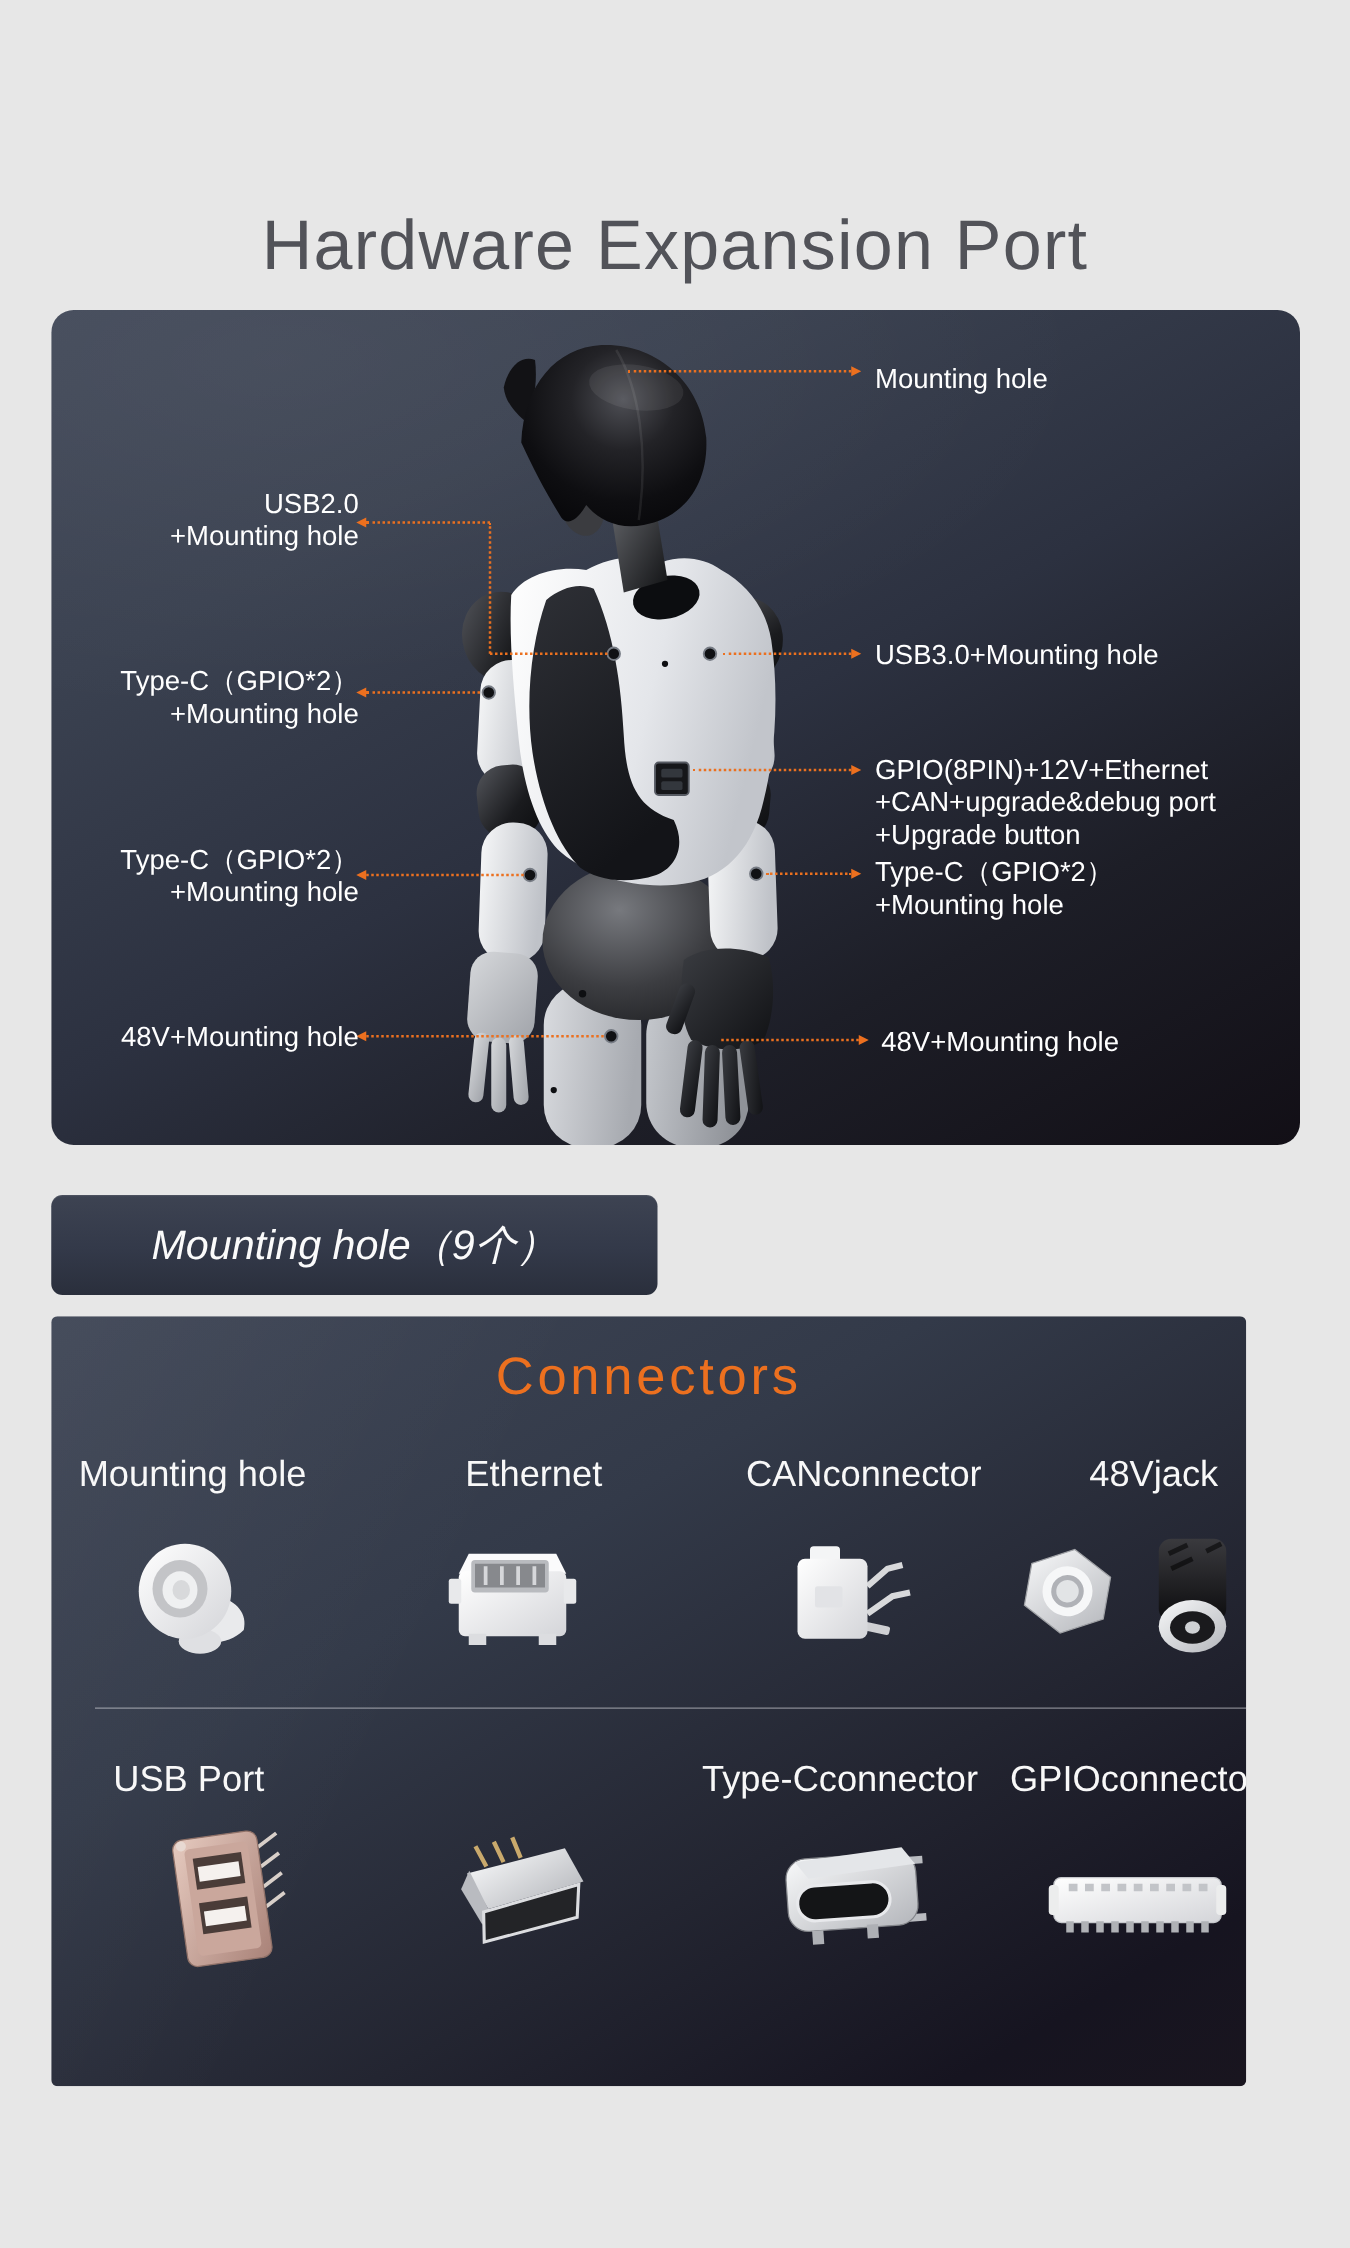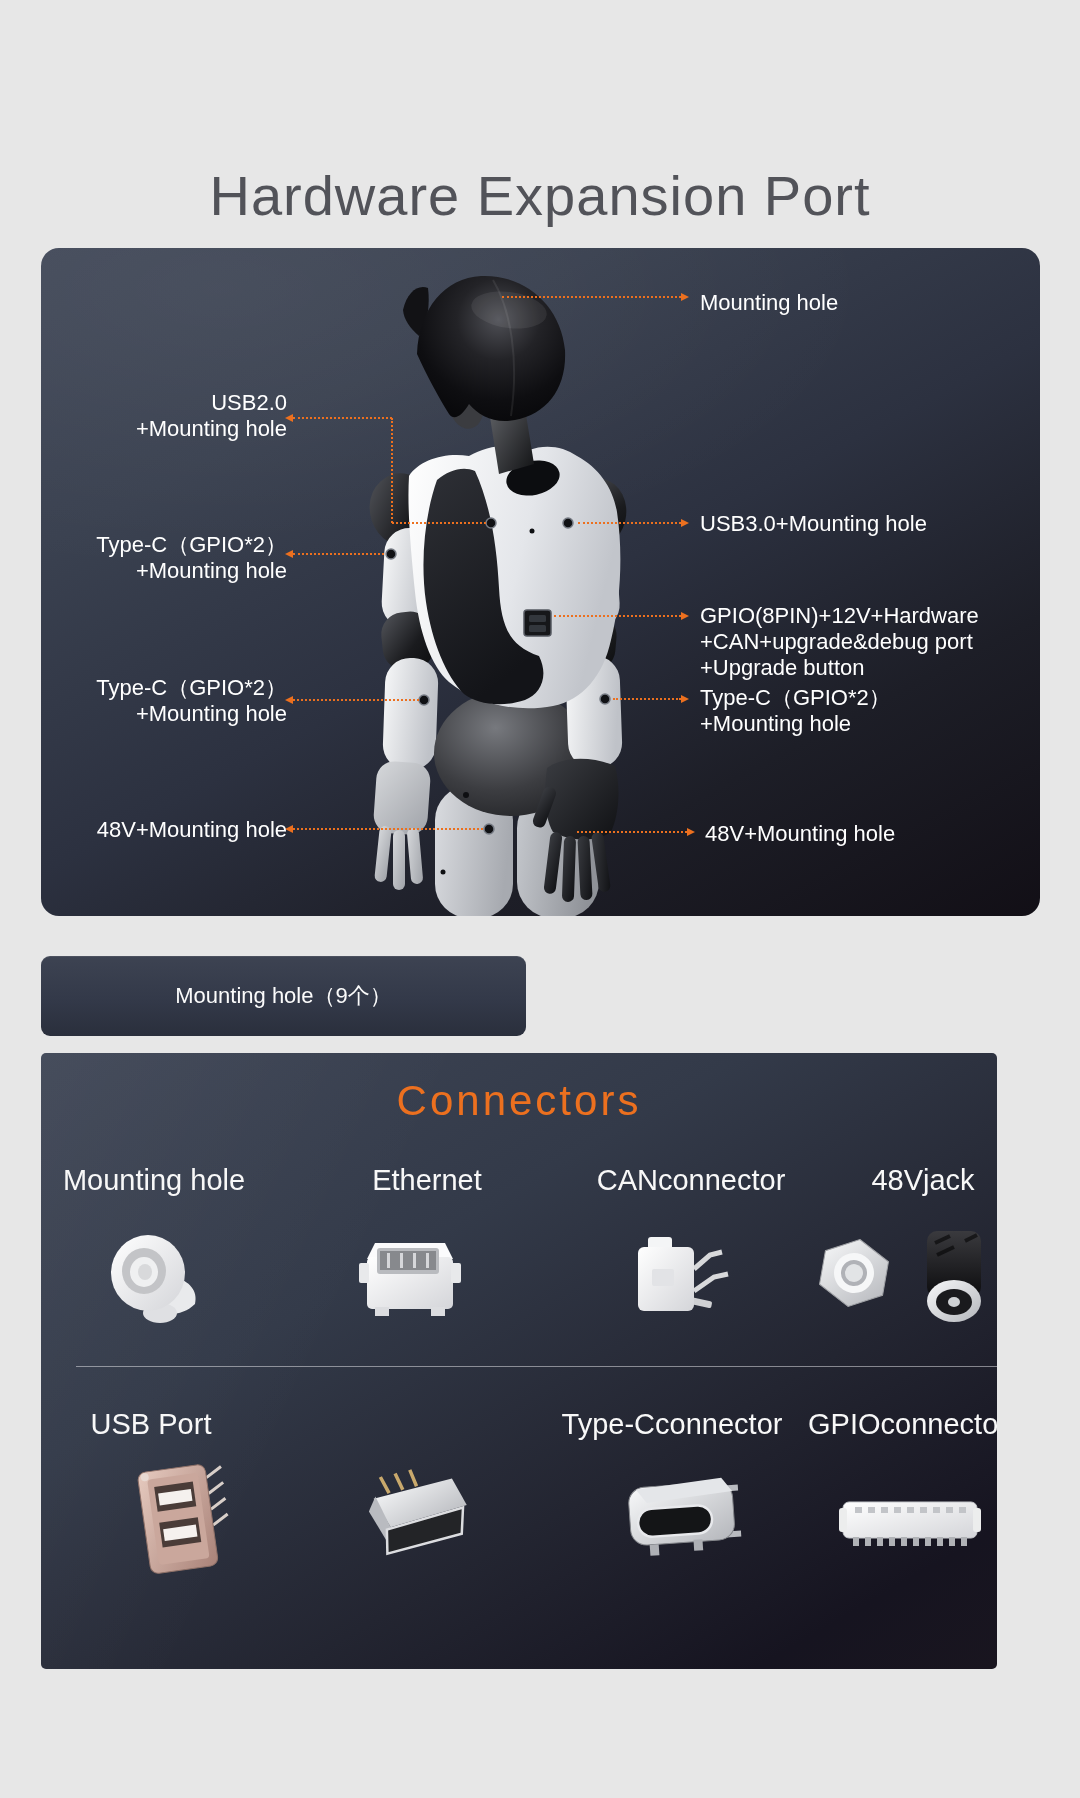--- a/index.html
+++ b/index.html
@@ -30,21 +30,21 @@
   .arw.l{ border-right:8px solid var(--orange); }
   .arw.r{ border-left:8px solid var(--orange); }
 
   
   .banner{ position:absolute; top:956px; height:80px; border-radius:9px;
     display:flex; align-items:center; justify-content:center;
     background:linear-gradient(180deg,#3d4352 0%,#333949 55%,#2a2f3c 100%);
     box-shadow:inset 0 1px 0 rgba(255,255,255,0.08); }
   .banner-1{ left:41px; width:485px; }
   .banner-2{ left:553px; width:486px; }
-  .banner span{ color:#fbfbfb; font-size:22px; }
+  .banner span{ color:#fbfbfb; font-size:33px;font-style:italic; }
 
   
   .connectors-panel{ position:absolute; left:41px; top:1053px; width:956px; height:616px;
     border-radius:5px; overflow:hidden;
     background:
       linear-gradient(115deg, rgba(255,255,255,0.04) 0%, transparent 35%),
       linear-gradient(150deg,#3f4656 0%,#333a49 35%,#232531 65%,#161420 88%,#19151f 100%); }
   .connectors-title{ position:absolute; left:0; top:24px; width:100%; text-align:center;
     color:var(--orange); font-size:42px; font-weight:300; letter-spacing:3px; }
   .cn-label{ position:absolute; transform:translateX(-50%); color:#f8f8f8; font-size:29px; white-space:nowrap; }
@@ -236,21 +236,21 @@
       <span class="ln">48V+Mounting hole</span>
     </div>
 
     <div class="cl cl-right" style="left:659px;top:42px">
       <span class="ln">Mounting hole</span>
     </div>
     <div class="cl cl-right" style="left:659px;top:263px">
       <span class="ln">USB3.0+Mounting hole</span>
     </div>
     <div class="cl cl-right" style="left:659px;top:355px">
-      <span class="ln">GPIO(8PIN)+12V+Hardware</span>
+      <span class="ln">GPIO(8PIN)+12V+Ethernet</span>
       <span class="ln">+CAN+upgrade&amp;debug port</span>
       <span class="ln">+Upgrade button</span>
     </div>
     <div class="cl cl-right" style="left:659px;top:437px">
       <span class="ln">Type-C（GPIO*2）</span>
       <span class="ln">+Mounting hole</span>
     </div>
     <div class="cl cl-right" style="left:664px;top:573px">
       <span class="ln">48V+Mounting hole</span>
     </div>

